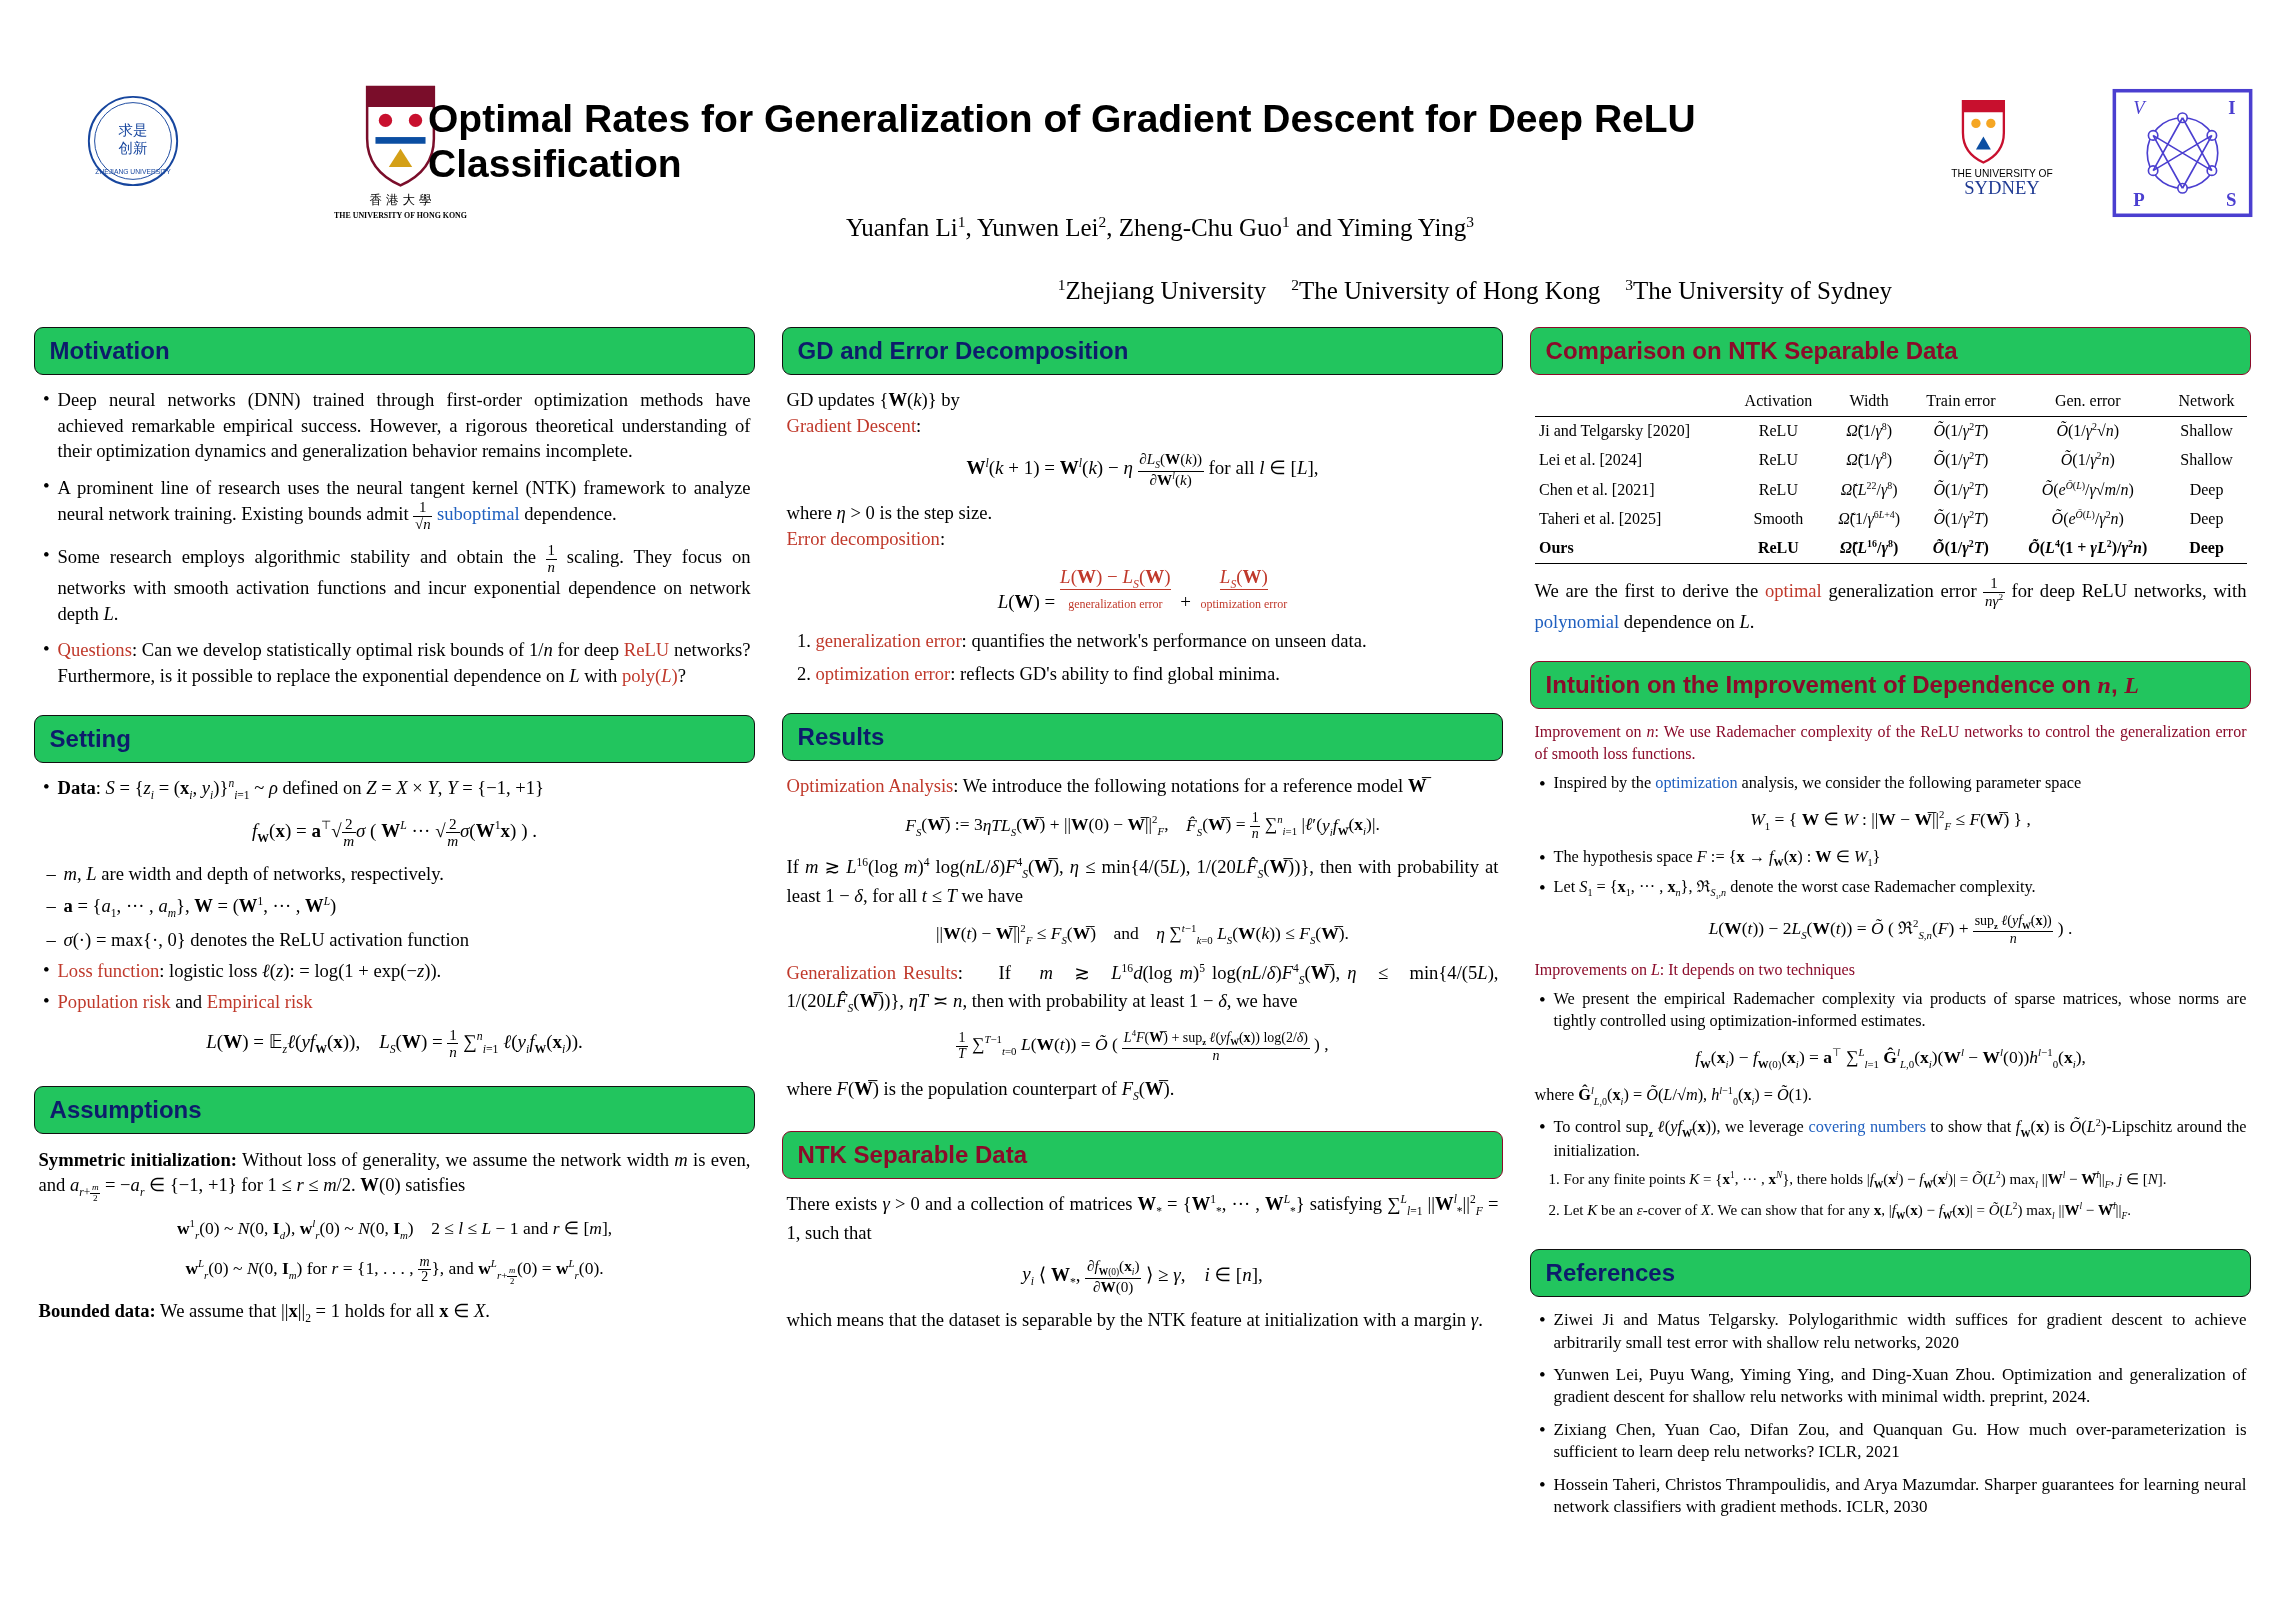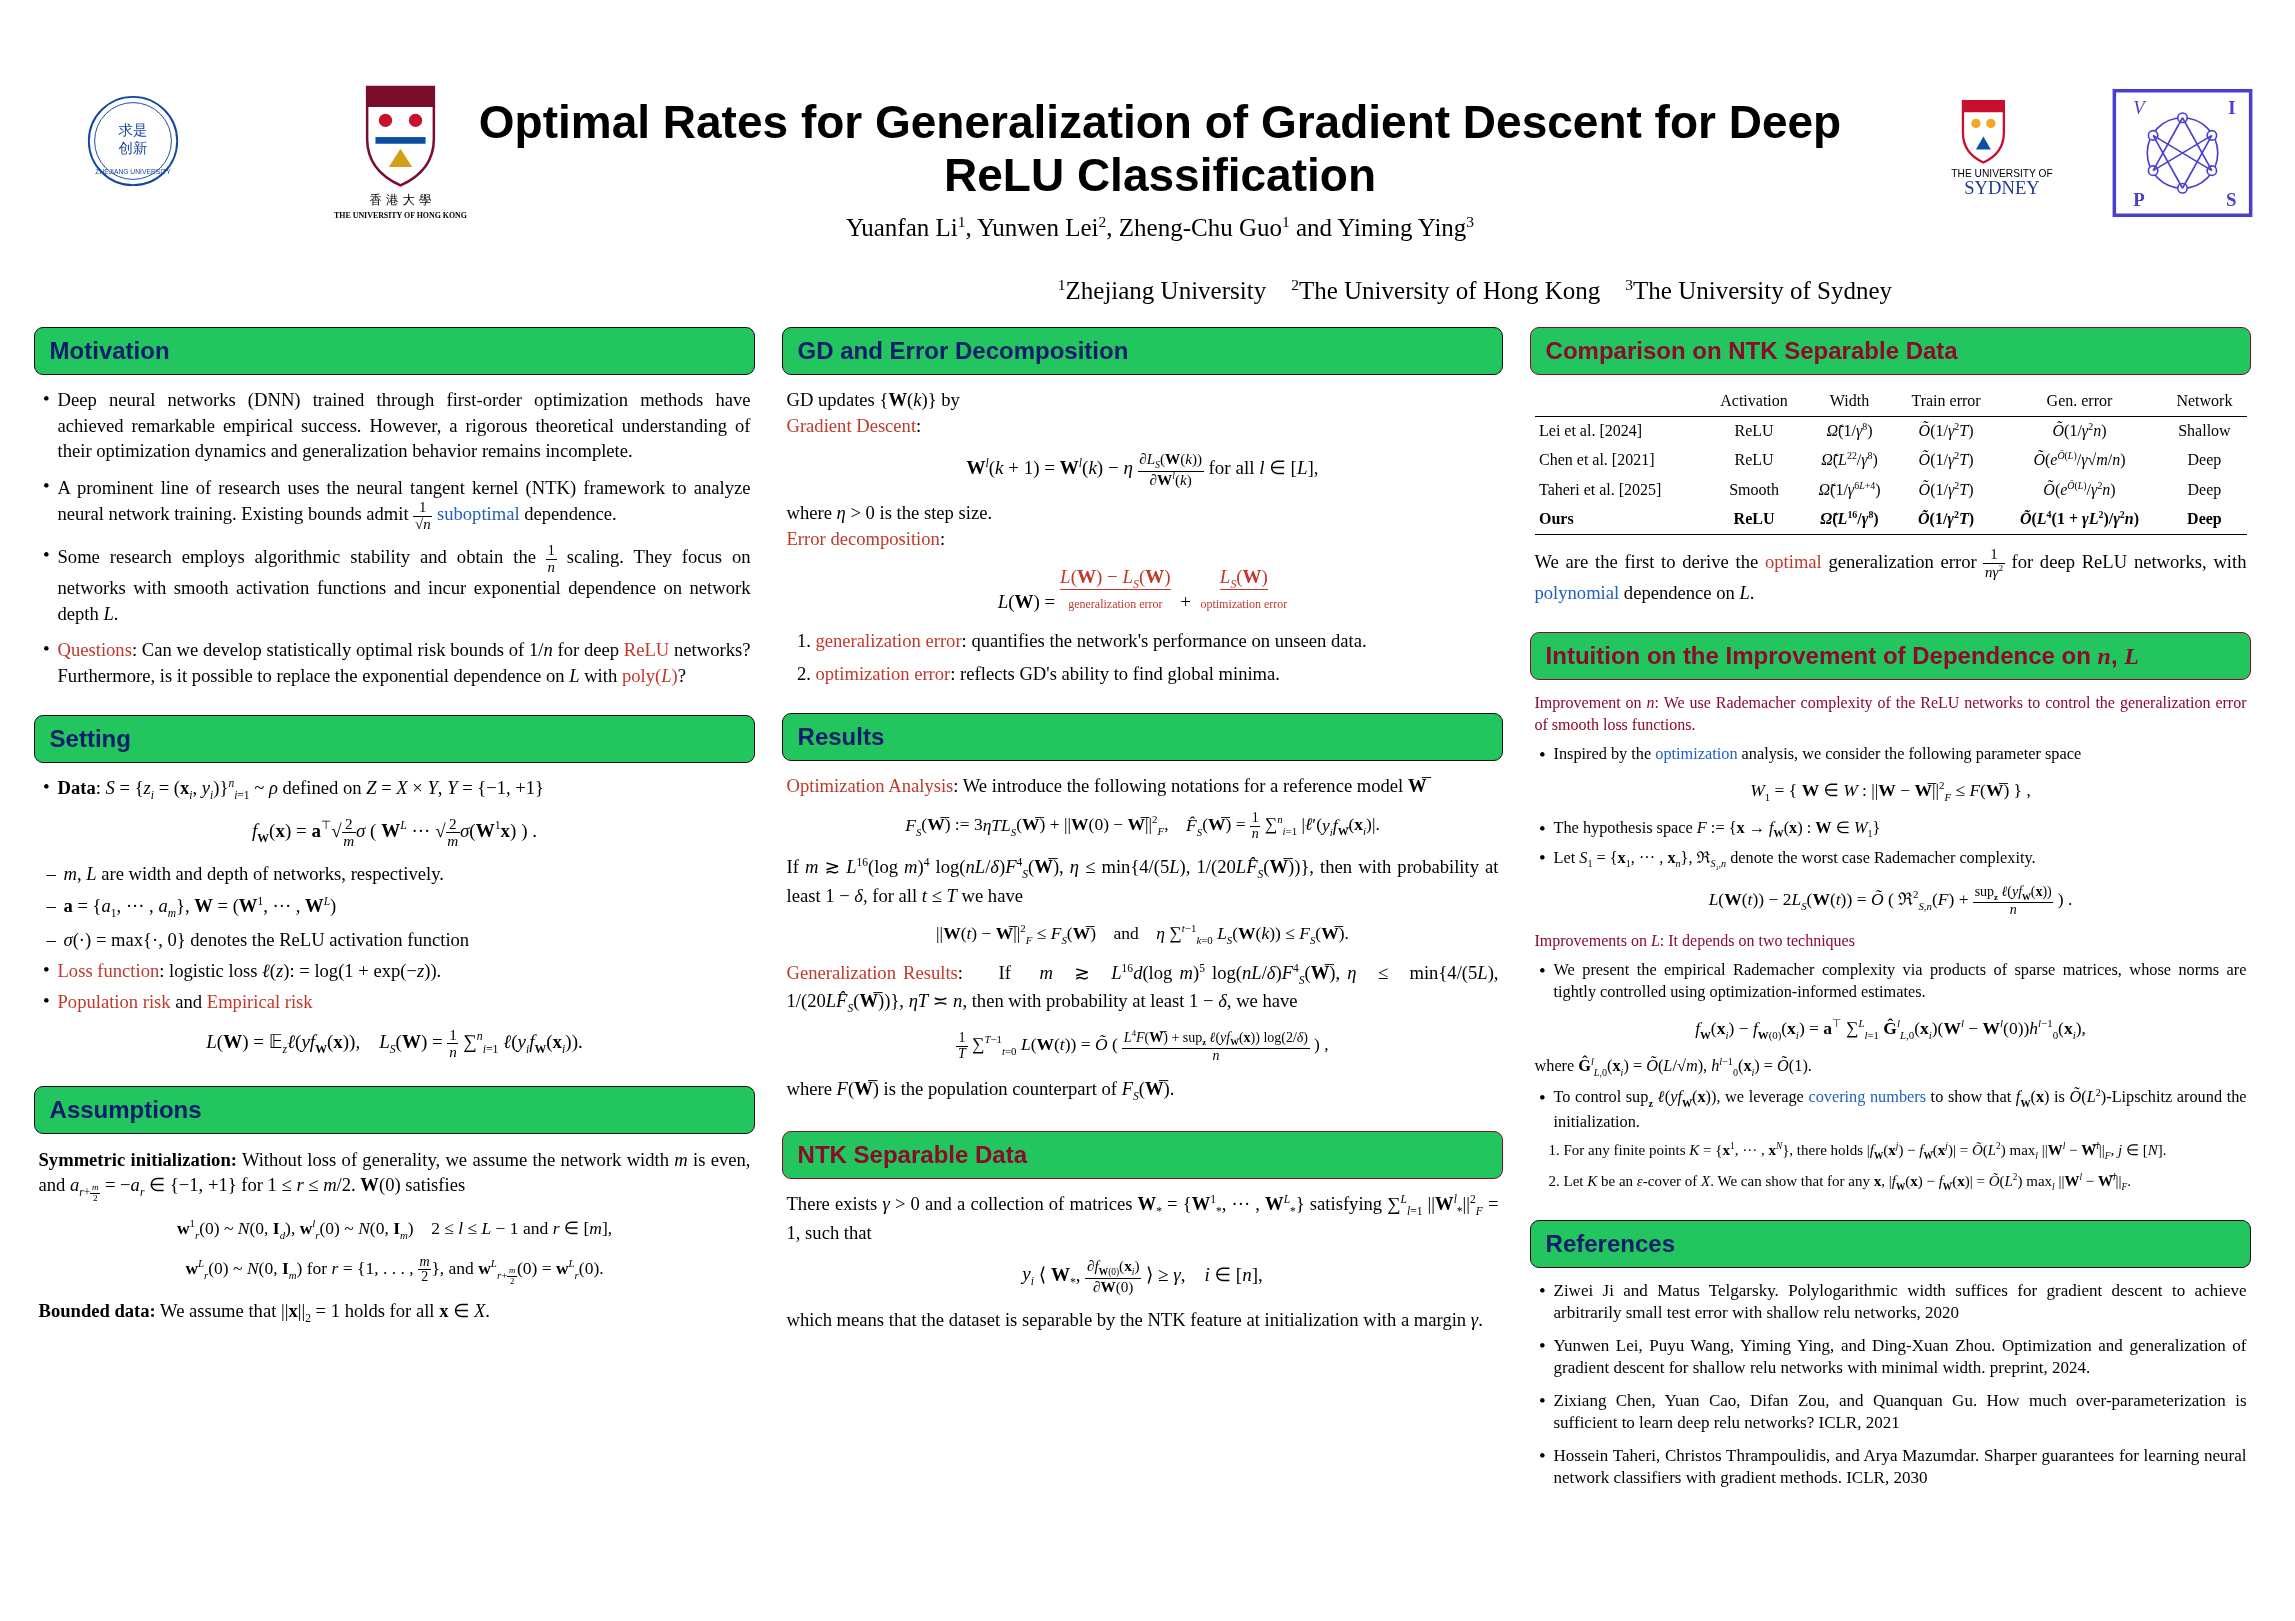--- a/index.html
+++ b/index.html
@@ -9,22 +9,22 @@
   
   .header{position:relative;height:270px;}
   .logo{position:absolute;}
   .logo-zju{left:51px;top:70px;width:96px;height:96px;}
   .logo-hku{left:282px;top:59px;width:169px;height:146px;}
   .logo-syd{left:1875px;top:76px;width:186px;height:99px;}
   .logo-vips{left:2078px;top:65px;width:141px;height:130px;}
 
   .title{
     position:absolute;left:394px;top:73px;width:1464px;
-    text-align:center;font-family:"Liberation Sans",sans-serif;
-    font-weight:bold;font-size:46px;line-height:1.17;color:#000;
+    font-family:"Liberation Sans",sans-serif;
+    font-weight:bold;font-size:39px;line-height:1.17;color:#000;
   }
   .authors{
     position:absolute;left:394px;top:190px;width:1464px;text-align:center;
     font-size:25px;
   }
   .affils{
     position:absolute;left:394px;top:253px;width:1464px;text-align:right;
     font-size:25px;
   }
   sup{font-size:0.62em;vertical-align:super;}
@@ -264,20 +264,28 @@
               <tr class="hdr">
                   <th style="text-align:left"></th>
                   <th style="text-align:center">Activation</th>
                   <th style="text-align:center">Width</th>
                   <th style="text-align:center">Train error</th>
                   <th style="text-align:center">Gen. error</th>
                   <th style="text-align:center">Network</th>
                 </tr>
             </thead>
             <tbody>
+                <tr class="top ">
+                  <td class="lft">Ji and Telgarsky [2020]</td>
+                  <td>ReLU</td>
+                  <td><i>Ω̃</i>(1/<i>γ</i><sup>8</sup>)</td>
+                  <td><i>Õ</i>(1/<i>γ</i><sup>2</sup><i>T</i>)</td>
+                  <td><i>Õ</i>(1/<i>γ</i><sup>2</sup>√<i>n</i>)</td>
+                  <td>Shallow</td>
+                </tr>
                 <tr class="">
                   <td class="lft">Lei et al. [2024]</td>
                   <td>ReLU</td>
                   <td><i>Ω̃</i>(1/<i>γ</i><sup>8</sup>)</td>
                   <td><i>Õ</i>(1/<i>γ</i><sup>2</sup><i>T</i>)</td>
                   <td><i>Õ</i>(1/<i>γ</i><sup>2</sup><i>n</i>)</td>
                   <td>Shallow</td>
                 </tr>
                 <tr class="">
                   <td class="lft">Chen et al. [2021]</td>

